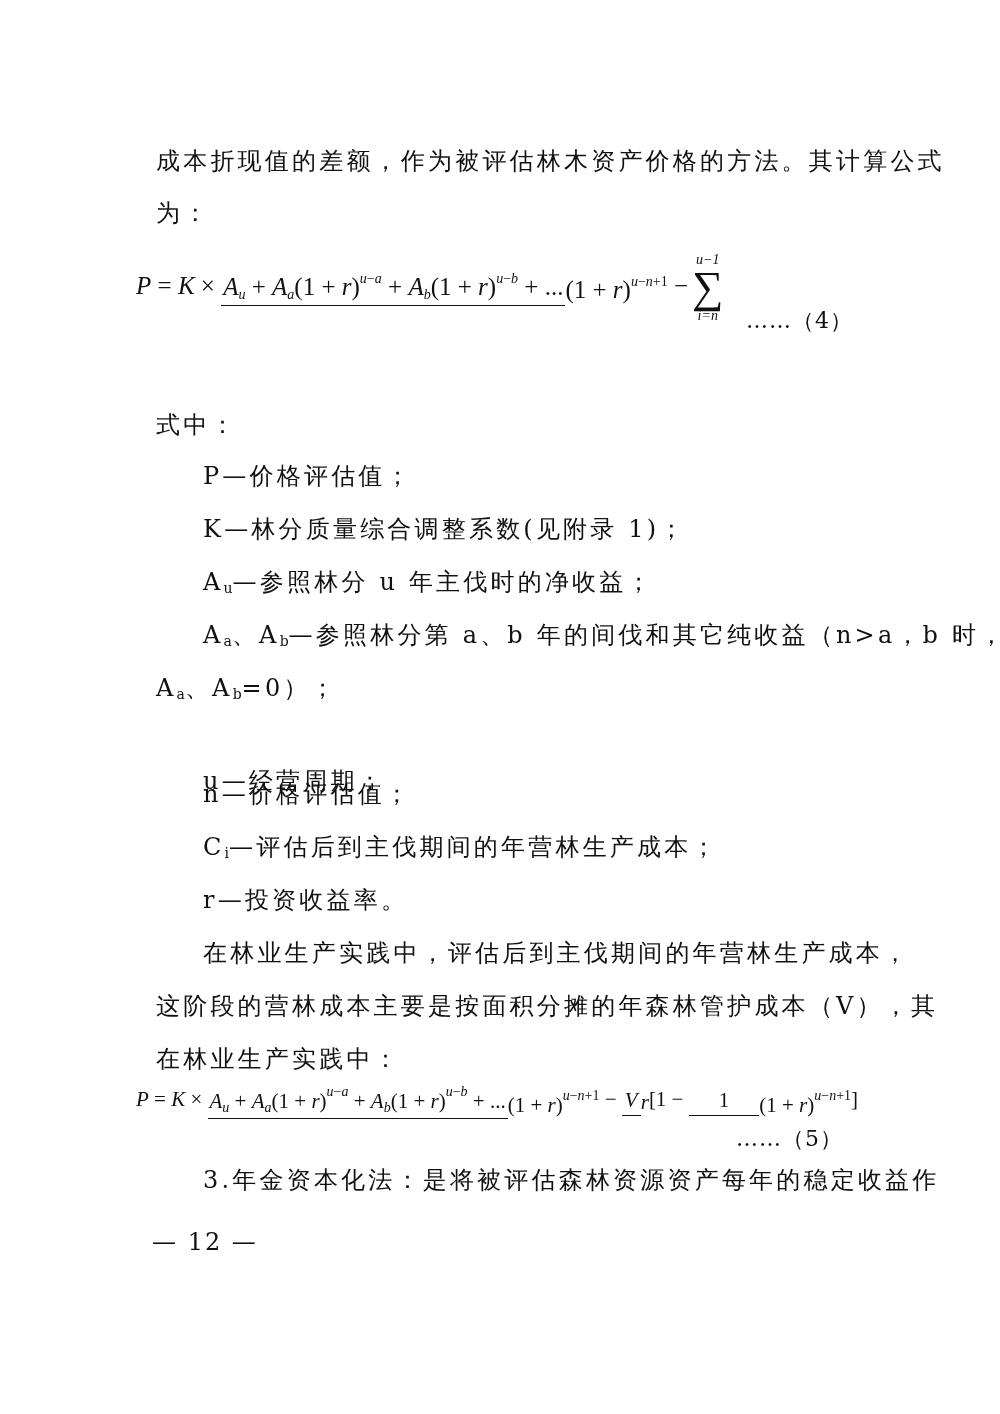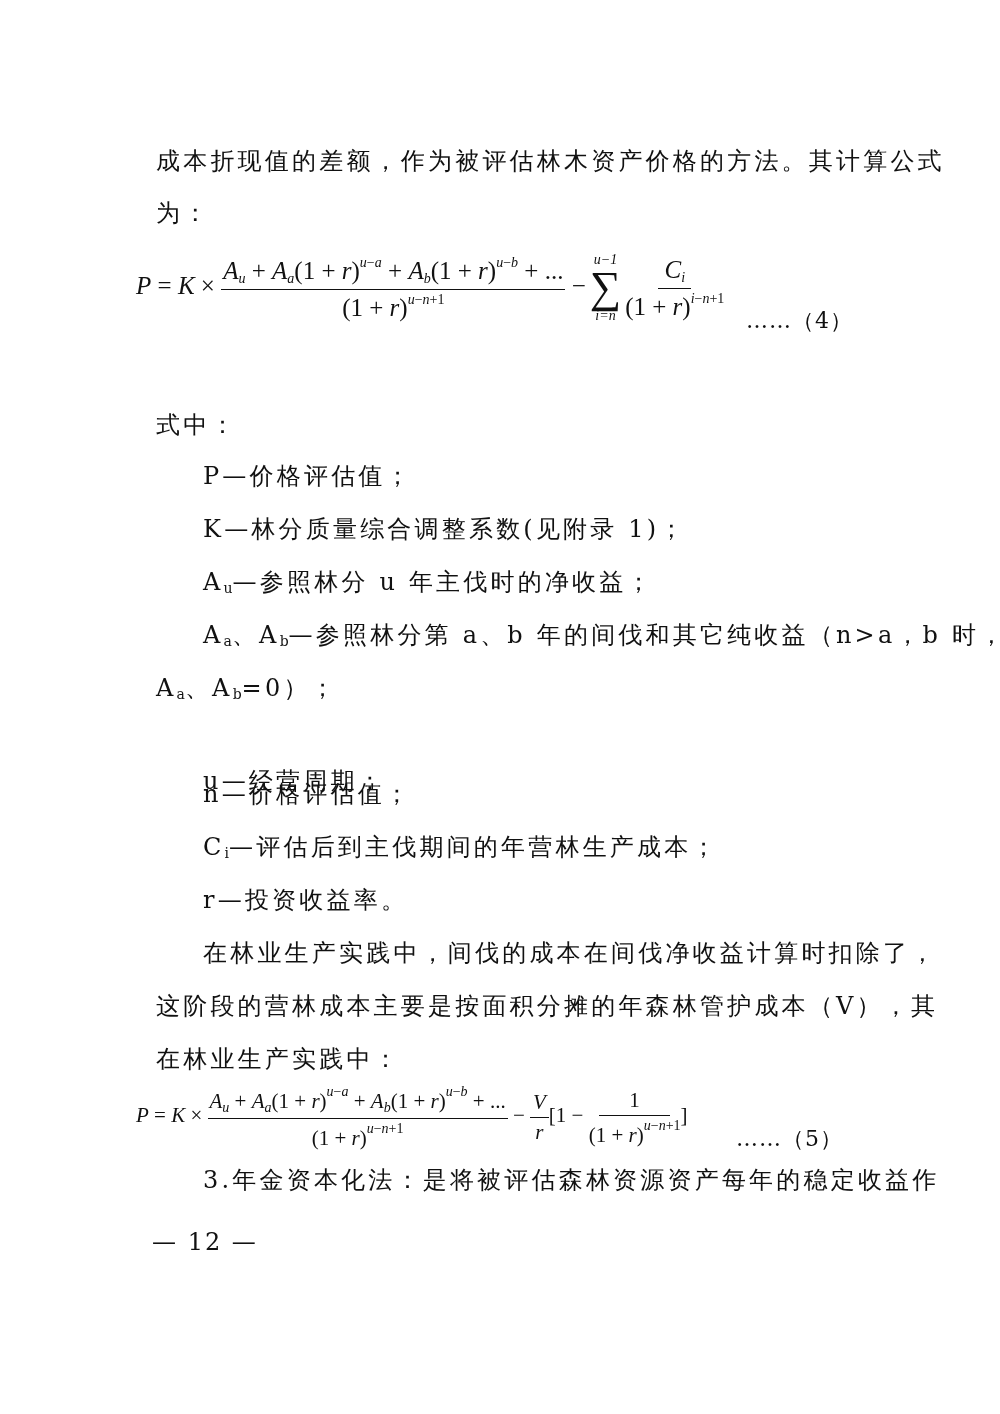--- a/index.html
+++ b/index.html
@@ -11,21 +11,21 @@
     .line {
       position: absolute; left: 136px; font-size: 24px; line-height: 30px;
       letter-spacing: 3.2px; white-space: nowrap; margin-left: 20px;
     }
     .indent { left: 183px; }
     .math {
       position: absolute; font-family: "Liberation Serif", "DejaVu Serif", serif;
       font-size: 25px; color: #111; white-space: nowrap;
     }
     .math i { font-style: italic; }
-    .frac { display: inline-flex; flex-direction: column; align-items: center; vertical-align: middle; }
+    .frac { display: inline-flex; align-items: center; vertical-align: middle; }
     .frac .num { padding: 0 2px 2px; border-bottom: 1.5px solid #111; }
     .frac .den { padding-top: 2px; }
     sup, sub { font-size: 14px; }
     sup { vertical-align: 12px; }
     sub.s { vertical-align: -4px; }
     .sum { display: inline-flex; flex-direction: column; align-items: center; vertical-align: middle; margin: 0 4px; }
     .sum .sig { font-size: 44px; line-height: 40px; }
     .sum .lim { font-size: 14px; font-style: italic; line-height: 16px; }
     .eqno { position: absolute; font-size: 22px; letter-spacing: 1px; }
     .sm { font-size: 14px; vertical-align: -3px; letter-spacing: 0; }
@@ -42,40 +42,37 @@
   <div class="math" style="left:136px; top:252px;">
     <i>P</i> = <i>K</i> ×
     <span class="frac">
       <span class="num"><i>A</i><sub class="s"><i>u</i></sub> + <i>A</i><sub class="s"><i>a</i></sub>(1 + <i>r</i>)<sup><i>u</i>−<i>a</i></sup> + <i>A</i><sub class="s"><i>b</i></sub>(1 + <i>r</i>)<sup><i>u</i>−<i>b</i></sup> + ...</span>
       <span class="den">(1 + <i>r</i>)<sup><i>u</i>−<i>n</i>+1</sup></span>
     </span>
     −<span class="sum">
         <span class="lim"><i>u</i>−1</span>
         <span class="sig">∑</span>
         <span class="lim"><i>i</i>=<i>n</i></span>
-      </span><span class="frac">
-        <span class="num" style="padding:0 6px 2px"><i>C</i><sub class="s"><i>i</i></sub></span>
-        <span class="den">(1 + <i>r</i>)<sup><i>i</i>−<i>n</i>+1</sup></span>
       </span>
   </div>
   <div class="eqno" style="left:746px; top:306px;">……（4）</div>
 
   <div class="line" style="top:410px">式中：</div>
 
   <div class="line indent" style="top:461px"><span>P</span><span>—价格评估值；</span></div>
   <div class="line indent" style="top:514px"><span>K</span><span>—林分质量综合调整系数(见附录 1)；</span></div>
   <div class="line indent" style="top:567px"><span>A</span><span class="sm">u</span><span>—参照林分 u 年主伐时的净收益；</span></div>
   <div class="line indent" style="top:620px"><span>A</span><span class="sm">a</span><span>、A</span><span class="sm">b</span><span>—参照林分第 a、b 年的间伐和其它纯收益（n&gt;a，b 时，</span></div>
   <div class="line" style="top:673px"><span>A</span><span class="sm">a</span><span>、A</span><span class="sm">b</span><span>=0）；</span></div>
   <div class="line indent" style="top:766px"><span>u</span><span>—经营周期；</span></div>
   <div class="line indent" style="top:779px"><span>n</span><span>—价格评估值；</span></div>
   <div class="line indent" style="top:832px"><span>C</span><span class="sm">i</span><span>—评估后到主伐期间的年营林生产成本；</span></div>
   <div class="line indent" style="top:885px"><span>r</span><span>—投资收益率。</span></div>
 
-  <div class="line indent" style="top:938px">在林业生产实践中，间伐的成本在间伐净收益计算时扣除了，</div>
+  <div class="line indent" style="top:938px">在林业生产实践中，评估后到主伐期间的年营林生产成本，</div>
   <div class="line" style="top:991px">这阶段的营林成本主要是按面积分摊的年森林管护成本（V），其</div>
   <div class="line" style="top:1044px">在林业生产实践中：</div>
 
   <div class="math" style="left:136px; top:1084px; font-size:21px;">
     <i>P</i> = <i>K</i> ×
     <span class="frac">
       <span class="num"><i>A</i><sub class="s"><i>u</i></sub> + <i>A</i><sub class="s"><i>a</i></sub>(1 + <i>r</i>)<sup><i>u</i>−<i>a</i></sup> + <i>A</i><sub class="s"><i>b</i></sub>(1 + <i>r</i>)<sup><i>u</i>−<i>b</i></sup> + ...</span>
       <span class="den">(1 + <i>r</i>)<sup><i>u</i>−<i>n</i>+1</sup></span>
     </span>
     − <span class="frac">

